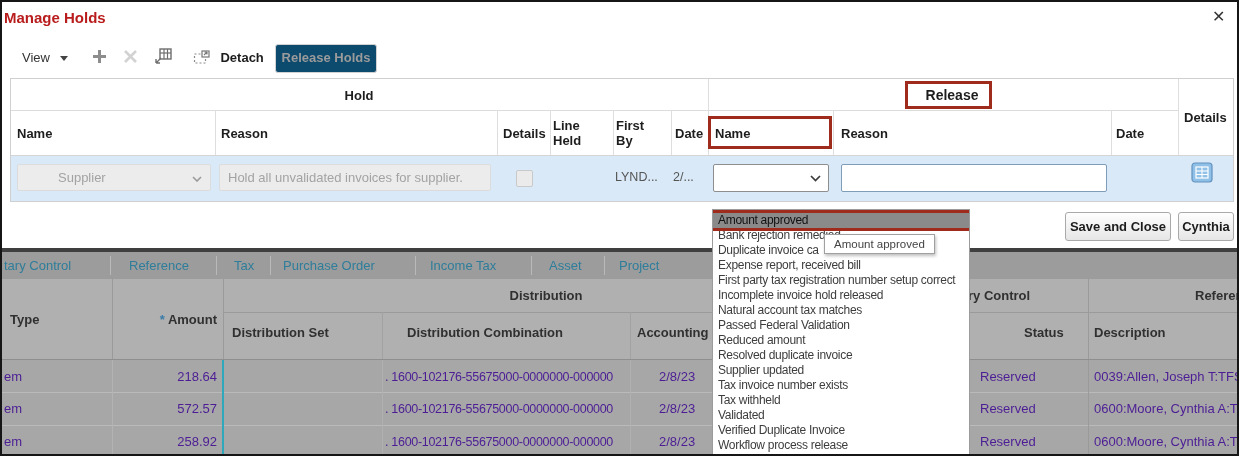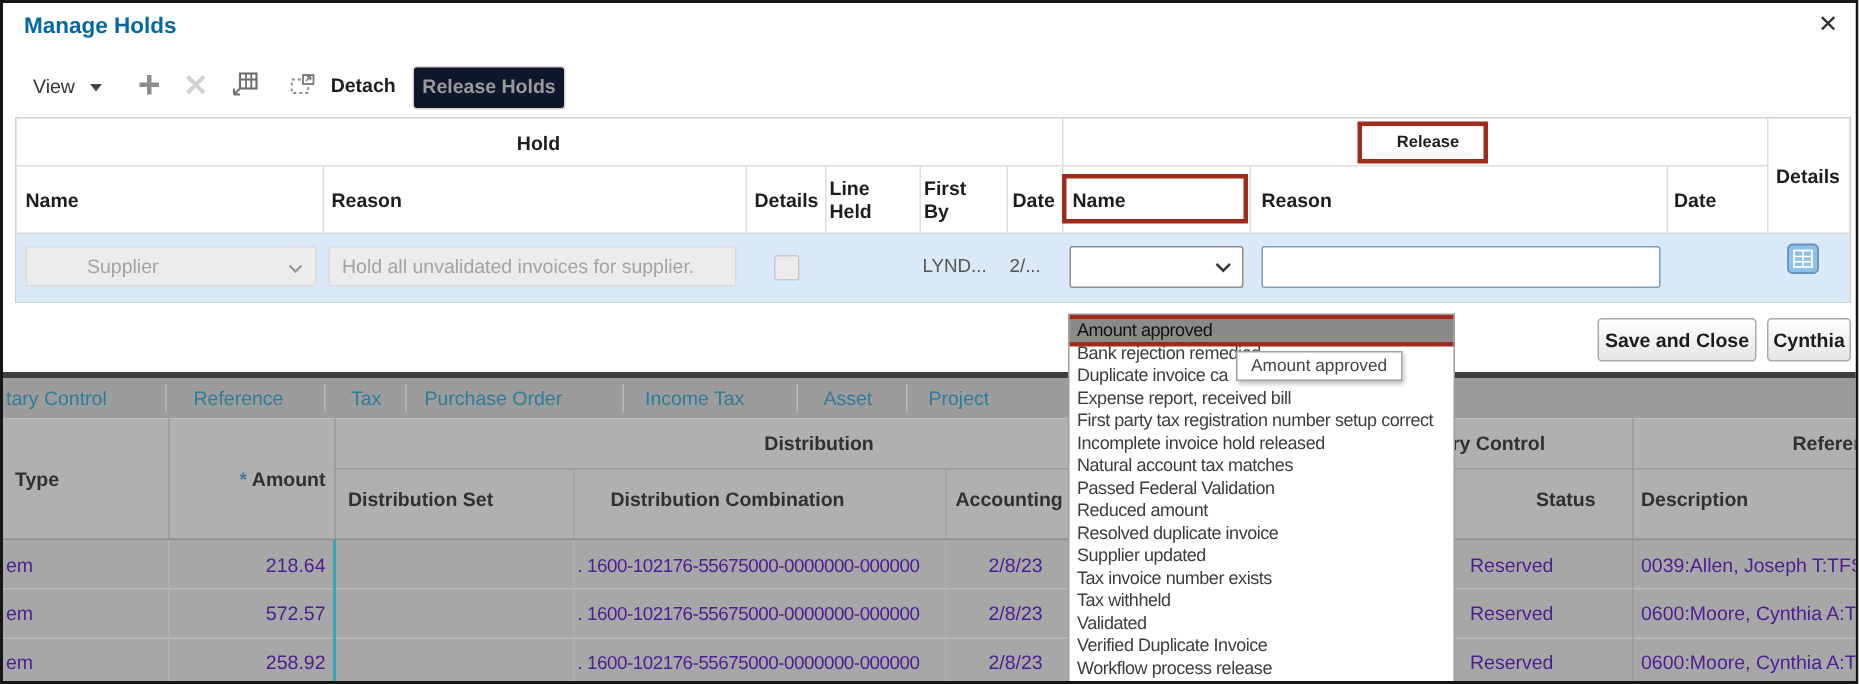--- a/index.html
+++ b/index.html
@@ -13,23 +13,23 @@
   .vline{position:absolute;width:1px;}
   .hline{position:absolute;height:1px;}
   
   #bg-tabbar{left:0;top:250px;width:1239px;height:27px;background:#9c9c9c;}
   .bgtab{position:absolute;top:6px;font:13px/16px "Liberation Sans",sans-serif;color:#2E7D9A;white-space:nowrap;}
   .tabsep{position:absolute;top:4px;width:1px;height:19px;background:#b9b9b9;}
   #bg-header{left:0;top:277px;width:1239px;height:81px;background:#b0b0b0;}
   #bg-rows{left:0;top:358px;width:1239px;height:98px;background:#a7a7a7;}
   
   #dialog{left:0;top:0;width:1239px;height:246px;background:#fff;z-index:10;}
-  #dlg-title{left:14px;top:7px;font:bold 15px/18px "Liberation Sans",sans-serif;color:#0369a1;}
+  #dlg-title{left:2px;top:7px;font:bold 15px/18px "Liberation Sans",sans-serif;color:#b91c1c;}
   #dlg-close{left:1210px;top:6px;font:16px/18px "Liberation Sans",sans-serif;color:#333;cursor:pointer;}
-  #btn-release-holds{left:273px;top:42px;width:100px;height:27px;background:#0f172a;border:1px solid #d2d2d2;
+  #btn-release-holds{left:273px;top:42px;width:100px;height:27px;background:#0c4a6e;border:1px solid #d2d2d2;
       border-radius:3px;color:#9b9b9b;font:bold 13px/25px "Liberation Sans",sans-serif;text-align:center;}
   .footbtn{height:29px;background:linear-gradient(#fefefe,#e6e6e6);border:1px solid #a9a9a9;border-radius:3px;
       font:bold 13px/27px "Liberation Sans",sans-serif;color:#1c1c1c;text-align:center;box-sizing:border-box;}
   .dis-field{background:#ececec;border:1px solid #dcdcdc;border-radius:2px;color:#a3a3a3;
       font:13px/25px "Liberation Sans",sans-serif;padding:0 8px;box-sizing:border-box;white-space:nowrap;overflow:hidden;}
   
   #dropdown{left:710px;top:207px;width:258px;height:247px;background:#fff;border:1px solid #9b9b9b;
       box-sizing:border-box;z-index:30;padding-top:3px;overflow:hidden;}
   .dd-item{height:15px;font:12px/15px "Liberation Sans",sans-serif;letter-spacing:-0.3px;color:#3d3d3d;
       padding-left:5px;white-space:nowrap;overflow:hidden;}
@@ -152,21 +152,21 @@
           <path d="M11 5 L14 2 M14 2 L14 4.5 M14 2 L11.5 2" stroke="#777" stroke-width="1.1" fill="none"></path>
         </svg>
         <span style="font:bold 13px/15px 'Liberation Sans',sans-serif;color:#1d1d1d;margin-left:6px;vertical-align:middle;">Detach</span>
       </span>
     </div>
     <div class="abs" id="btn-release-holds">Release Holds</div>
 
     <div class="abs" style="left:8px;top:76px;width:1224px;height:124px;border:1px solid #d0d0d0;box-sizing:border-box;">
 
       <span class="hdr abs" style="left:298px;top:9px;width:100px;text-align:center;">Hold</span>
-      <span class="hdr abs" style="left:891px;top:9px;width:100px;text-align:center;font-size:11px;">Release</span>
+      <span class="hdr abs" style="left:891px;top:9px;width:100px;text-align:center;font-size:14px;">Release</span>
 
       <span class="hdr abs" style="left:6px;top:47px;">Name</span>
       <span class="hdr abs" style="left:210px;top:47px;">Reason</span>
       <span class="hdr abs" style="left:492px;top:47px;">Details</span>
       <span class="hdr abs" style="left:542px;top:39px;width:48px;">Line Held</span>
       <span class="hdr abs" style="left:605px;top:39px;width:44px;">First By</span>
       <span class="hdr abs" style="left:664px;top:47px;">Date</span>
       <span class="hdr abs" style="left:704px;top:47px;">Name</span>
       <span class="hdr abs" style="left:830px;top:47px;">Reason</span>
       <span class="hdr abs" style="left:1105px;top:47px;">Date</span>

